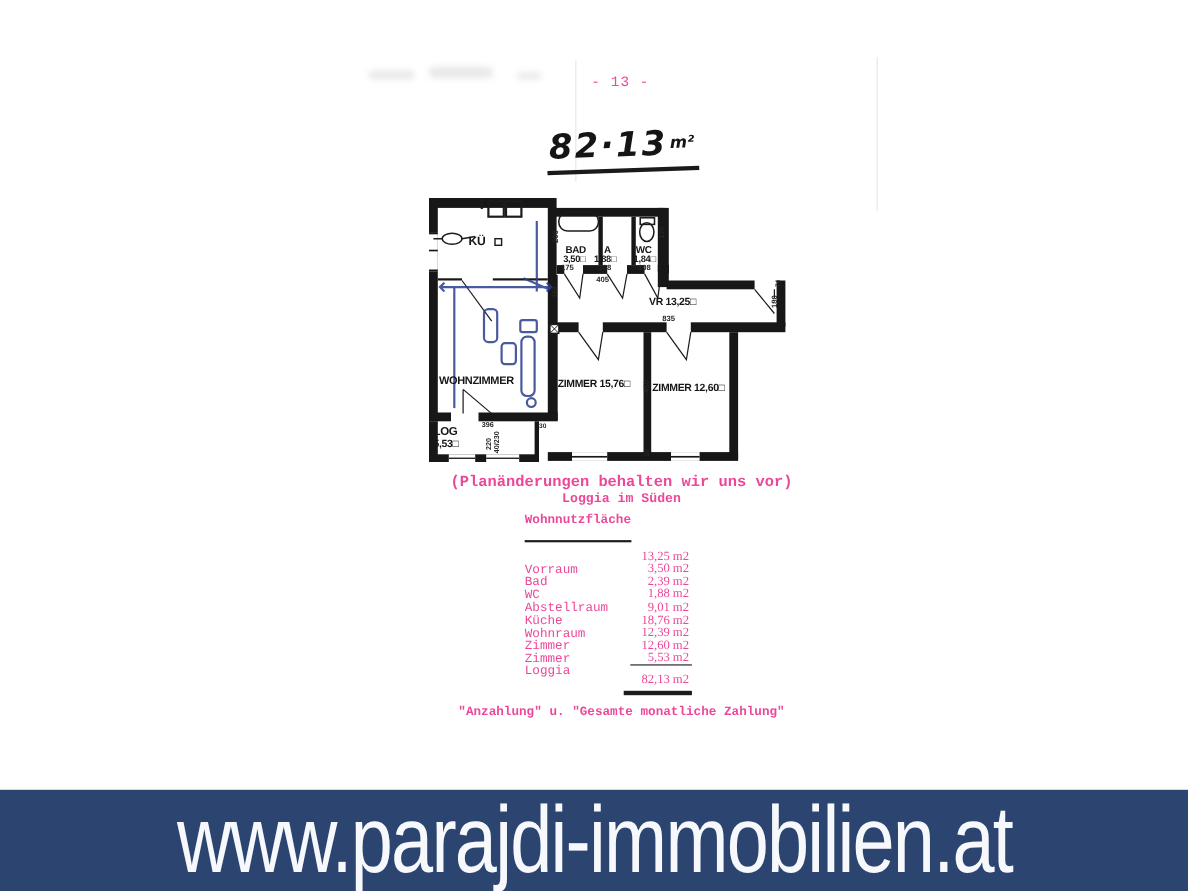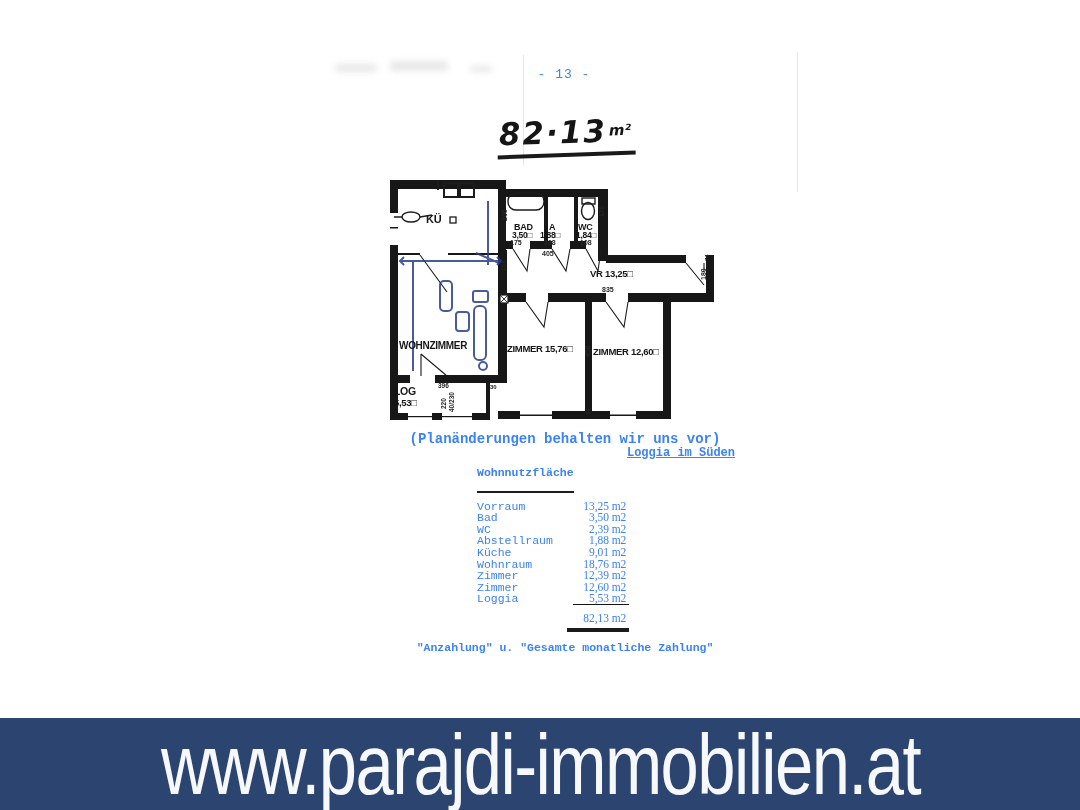--- a/index.html
+++ b/index.html
@@ -1,46 +1,46 @@
 <!DOCTYPE html>
 <html><head>
 <meta charset="utf-8">
 <style>
   html,body{margin:0;padding:0;}
   .stage{position:relative;width:1080px;height:810px;background:#ffffff;overflow:hidden;
          font-family:"Liberation Sans",sans-serif;}
   .abs{position:absolute;}
-  .mono{font-family:"Liberation Mono","DejaVu Sans Mono",monospace;color:#3b82f6;}
+  .mono{font-family:"Liberation Mono","DejaVu Sans Mono",monospace;color:#ec4899;}
 
   
   .smudge{position:absolute;background:rgba(110,110,110,.16);filter:blur(3px);border-radius:4px;}
   .crease{position:absolute;width:1px;background:rgba(0,0,0,.10);}
 
   
   .page-number{left:524px;top:67px;width:80px;text-align:center;font-size:13px;letter-spacing:1px;}
 
   
   .handwritten{left:497px;top:114px;transform:rotate(-2deg);color:#151515;
                border-bottom:4px solid #1a1a1a;padding:0 4px 3px 2px;}
   .hw-value{font-family:"DejaVu Sans",sans-serif;font-style:italic;font-weight:900;
             font-size:31px;letter-spacing:2px;}
   .hw-unit{font-family:"DejaVu Sans",sans-serif;font-style:italic;font-weight:900;
            font-size:15px;vertical-align:6px;margin-left:2px;}
 
   
   .note1{left:395px;top:431px;width:340px;text-align:center;font-size:14px;font-weight:bold;}
-  .note2{left:395px;top:446px;width:340px;text-align:right;font-size:12px;font-weight:bold;
-         text-decoration:underline;}
+  .note2{left:395px;top:446px;width:340px;text-align:center;font-size:12px;font-weight:bold;
+         }
 
   
   .area-table{left:477px;top:467px;width:152px;font-size:11.5px;line-height:11.6px;}
   .t-title{font-weight:bold;display:inline-block;border-bottom:2px solid #1d1d1d;
            padding-bottom:12px;margin-bottom:8px;}
   .t-row{display:flex;height:11.6px;}
-  .t-label{flex:1;}
+  .t-label{flex:1;margin-top:12px;}
   .t-right{display:flex;font-family:Liberation Serif, serif;}
   .t-val{width:36px;text-align:right;}
   .t-unit{width:20px;text-align:center;}
   .t-right.underlined{border-bottom:1.5px solid #141414;}
   .t-total{margin-top:8px;}
   .total-bar{height:4px;background:#1b1b1b;width:62px;margin-left:auto;margin-top:3px;}
 
   
   .footer-note{left:385px;top:641px;width:360px;text-align:center;font-size:11.5px;
                font-weight:bold;line-height:14px;}

